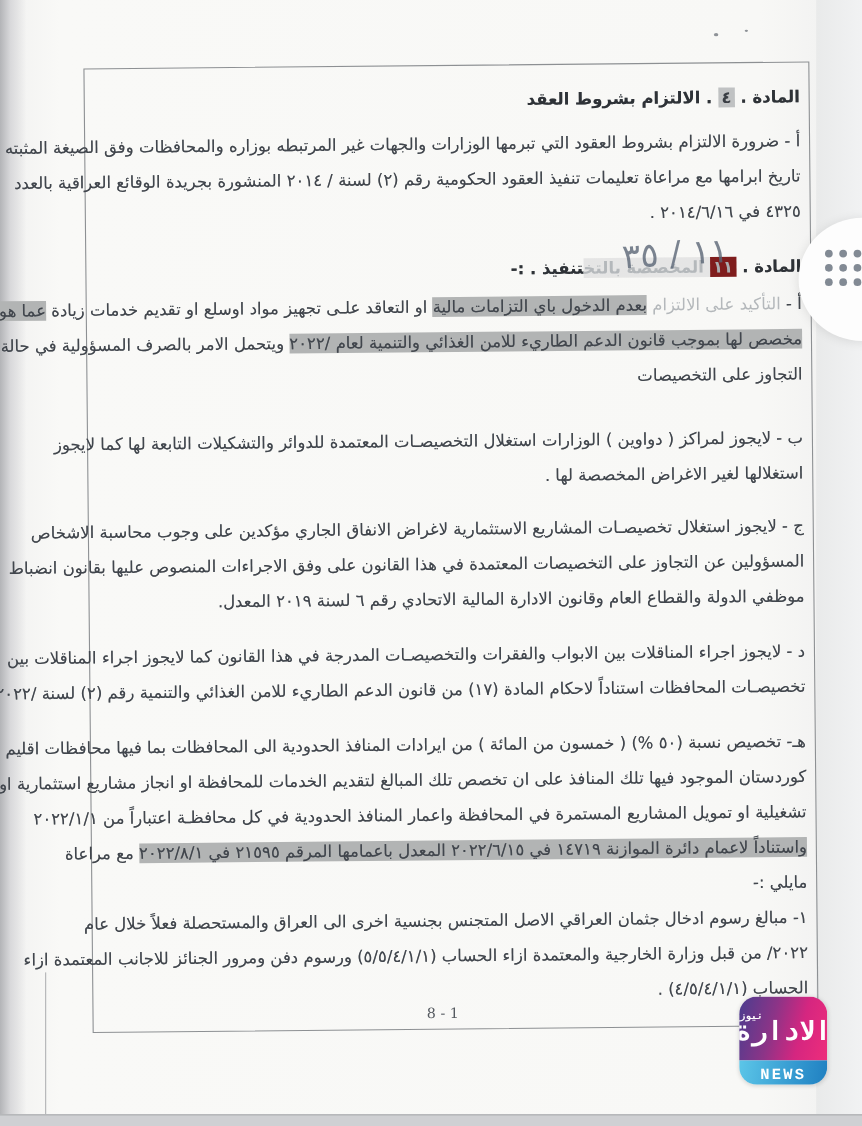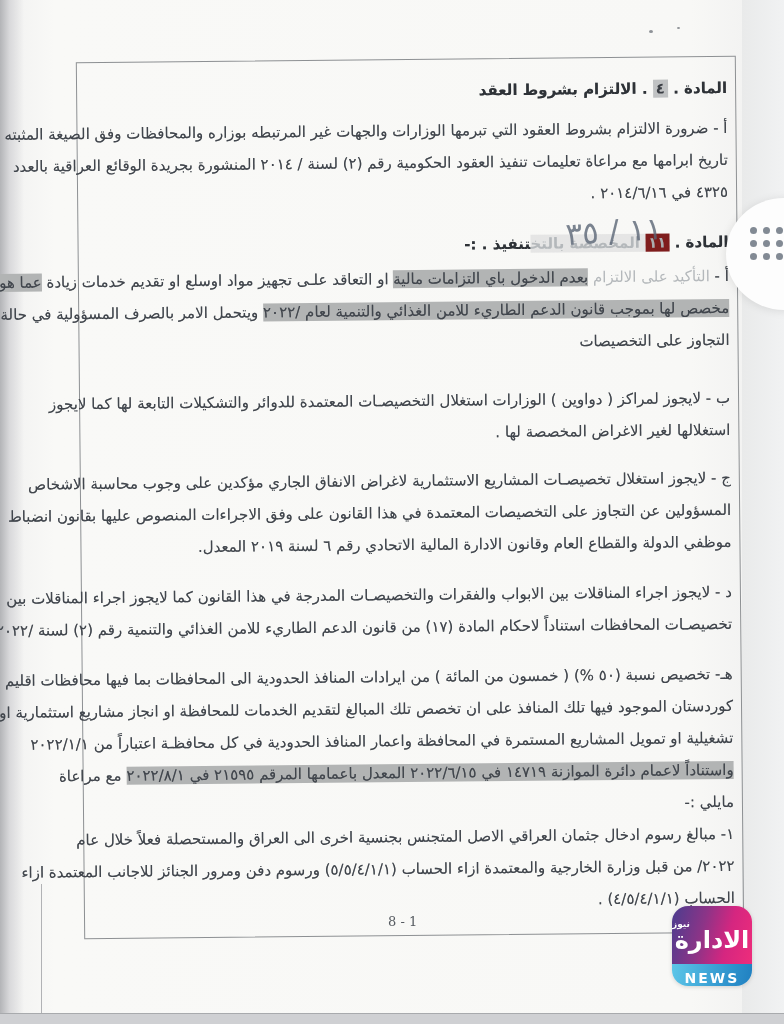--- a/index.html
+++ b/index.html
@@ -47,21 +47,21 @@
   
   .dots-btn{position:absolute;left:726px;top:198px;width:116px;height:112px;
     background:#fdfdfd;border-radius:50%;box-shadow:0 1px 10px rgba(0,0,0,.10);}
   .dots-grid{position:absolute;left:750px;top:227px;width:40px;height:40px;
     display:grid;grid-template-columns:repeat(3,7px);grid-template-rows:repeat(3,7px);
     column-gap:6px;row-gap:6px;}
   .dots-grid i{width:7px;height:7px;border-radius:50%;background:#828a94;}
 
   
   .logo{position:absolute;left:672px;top:906px;width:80px;height:80px;
-    border-radius:16px;overflow:hidden;box-shadow:0 1px 4px rgba(0,0,0,.15);}
+    border-radius:16px;overflow:hidden;box-shadow:0 1px 4px rgba(0,0,0,.15);font-family:Liberation Mono, monospace;}
   .logo-top{position:absolute;left:0;top:0;width:80px;height:58px;
     background:linear-gradient(105deg,#4a3d8f 0%,#8c3487 38%,#d52680 68%,#ee2d7b 100%);
     display:flex;flex-direction:column;align-items:center;justify-content:center;}
   .logo-ar-small{color:#fff;font-size:9px;line-height:9px;font-weight:bold;
     align-self:flex-start;margin:2px 14px -2px 0;direction:rtl;}
   .logo-ar-main{color:#fff;font-size:24px;line-height:26px;font-weight:bold;direction:rtl;
     letter-spacing:-1px;}
   .logo-band{position:absolute;left:0;top:58px;width:80px;height:28px;
     background:linear-gradient(100deg,#5cc6e8 0%,#2f93cd 70%,#1f7fc0 100%);
     display:flex;align-items:center;justify-content:center;}

